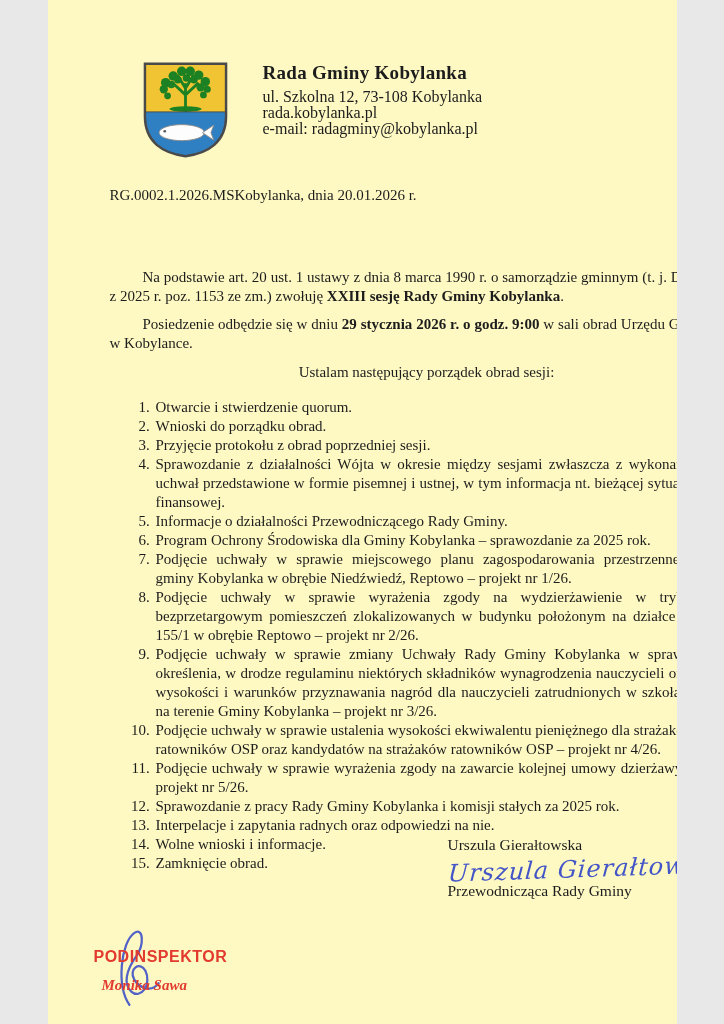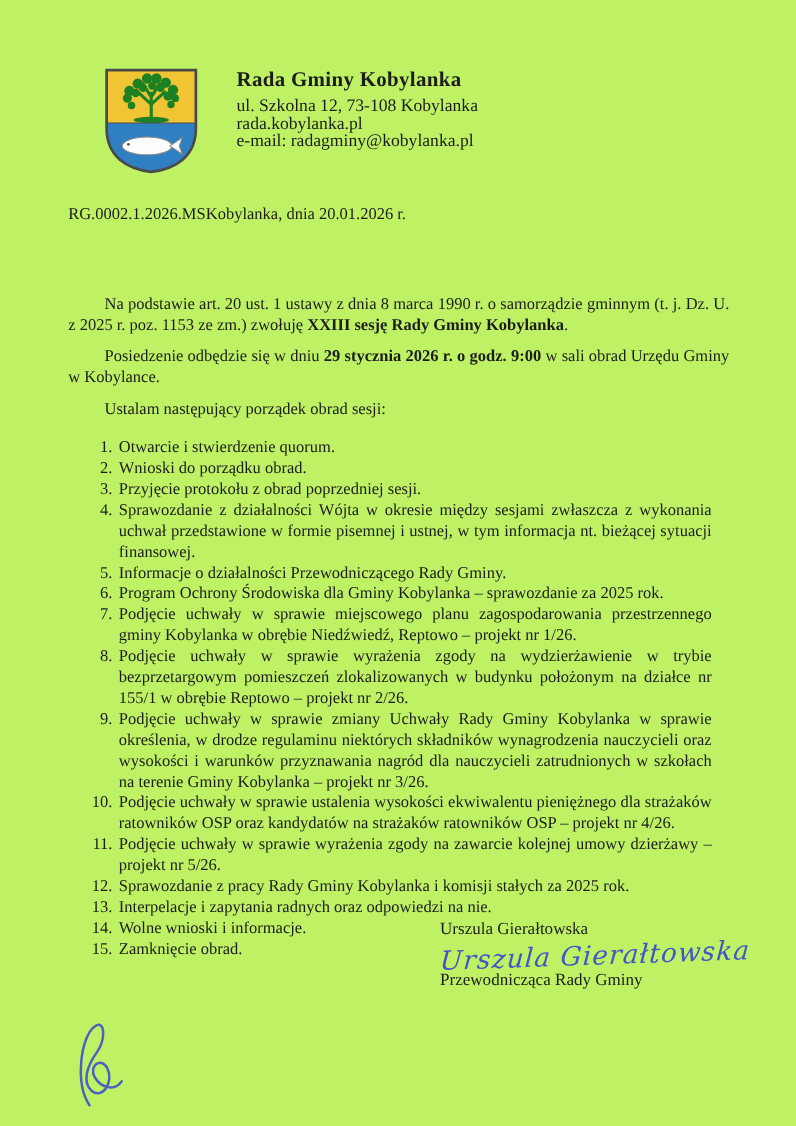--- a/index.html
+++ b/index.html
@@ -1,20 +1,20 @@
 <!DOCTYPE html>
 <html><head>
 <meta charset="utf-8">
 <style>
   html,body { margin:0; padding:0; background:#e8e8e8; }
   .page {
     position:relative;
-    width:724px; height:1024px;
+    width:629px; height:1024px;
     margin:0 auto;
-    background:#bef264;
+    background:#fef9c3;
     color:#1c1c1c;
     font-family:"Liberation Serif", serif;
     overflow:hidden;
   }
 
   
   .emblem { position:absolute; left:90px; top:60px; }
   .org-block { position:absolute; left:215px; top:62px; }
   .org-name { font-size:19px; font-weight:700; letter-spacing:0.3px; margin-bottom:5px; }
   .org-line { font-size:16px; line-height:16px; }
@@ -25,21 +25,21 @@
     display:flex; 
     font-size:15px;
   }
 
   
   .content {
     position:absolute; left:62px; top:268px; width:601px;
     font-size:15px; line-height:19px; text-align:justify;
   }
   .para { margin:0 0 9px 0; text-indent:33px; }
-  .para-intro { margin:10px 0 7px 0; text-indent:33px; text-align:left; }
+  .para-intro { margin:10px 0 7px 0; text-indent:33px; text-align:center; }
   ol.agenda { margin:16px; padding:0 0 0 28px; }
   ol.agenda li { text-align:justify; padding-left:2px; }
 
   
   .signature { position:absolute; left:400px; top:836px; width:215px; font-size:15.5px; }
   .sig-script {
     display:block;
     margin:2px 0 -4px 0;
     font-family:"DejaVu Serif", serif;
     font-style:italic;
@@ -135,14 +135,18 @@
   <div class="signature">
     <div>Urszula Gierałtowska</div>
     <span class="sig-script">Urszula Gierałtowska</span>
     <div class="sig-title">Przewodnicząca Rady Gminy</div>
   </div>
 
   <svg class="paraph" viewBox="0 0 70 90" width="66" height="86" aria-hidden="true">
     <path d="M28,84 C14,64 19,18 33,8 C43,1 44,20 35,33 C25,47 21,62 30,70 C40,79 52,62 45,48 C39,37 27,46 33,57 C39,67 52,71 59,61" fill="none" stroke="#4355c7" stroke-width="2.4" stroke-linecap="round" opacity="0.92"></path>
   </svg>
 
+  <div class="stamp">
+    <div class="stamp-role">PODINSPEKTOR</div>
+    <div class="stamp-name">Monika Sawa</div>
+  </div>
 
 </div>
 
 </body></html>

